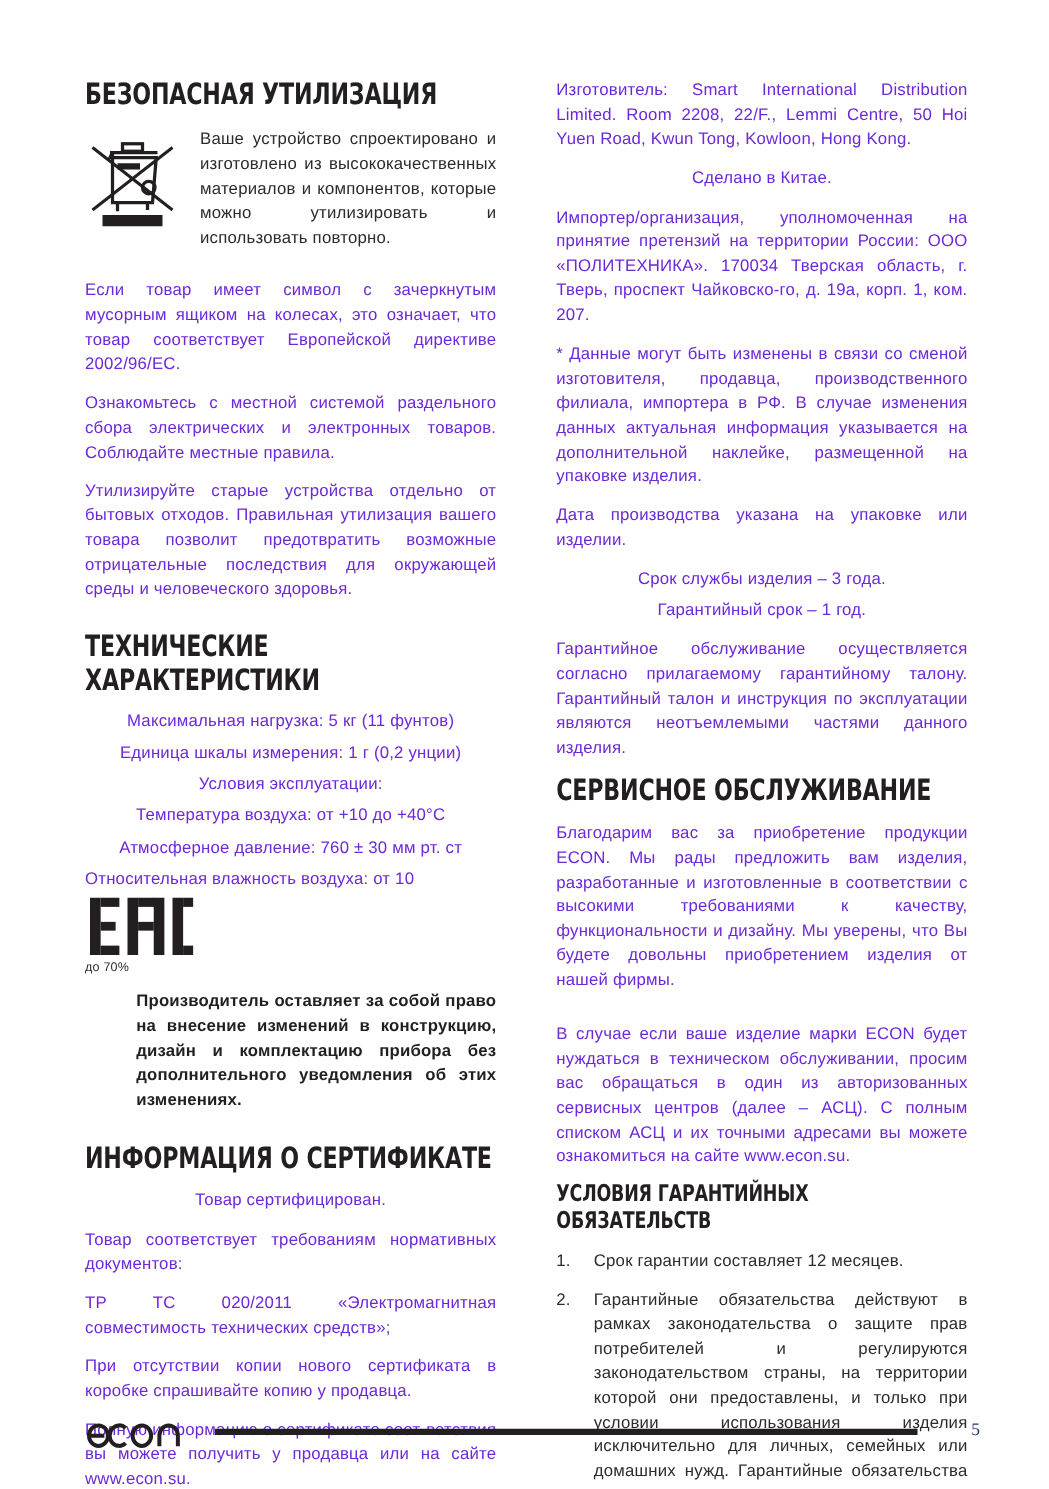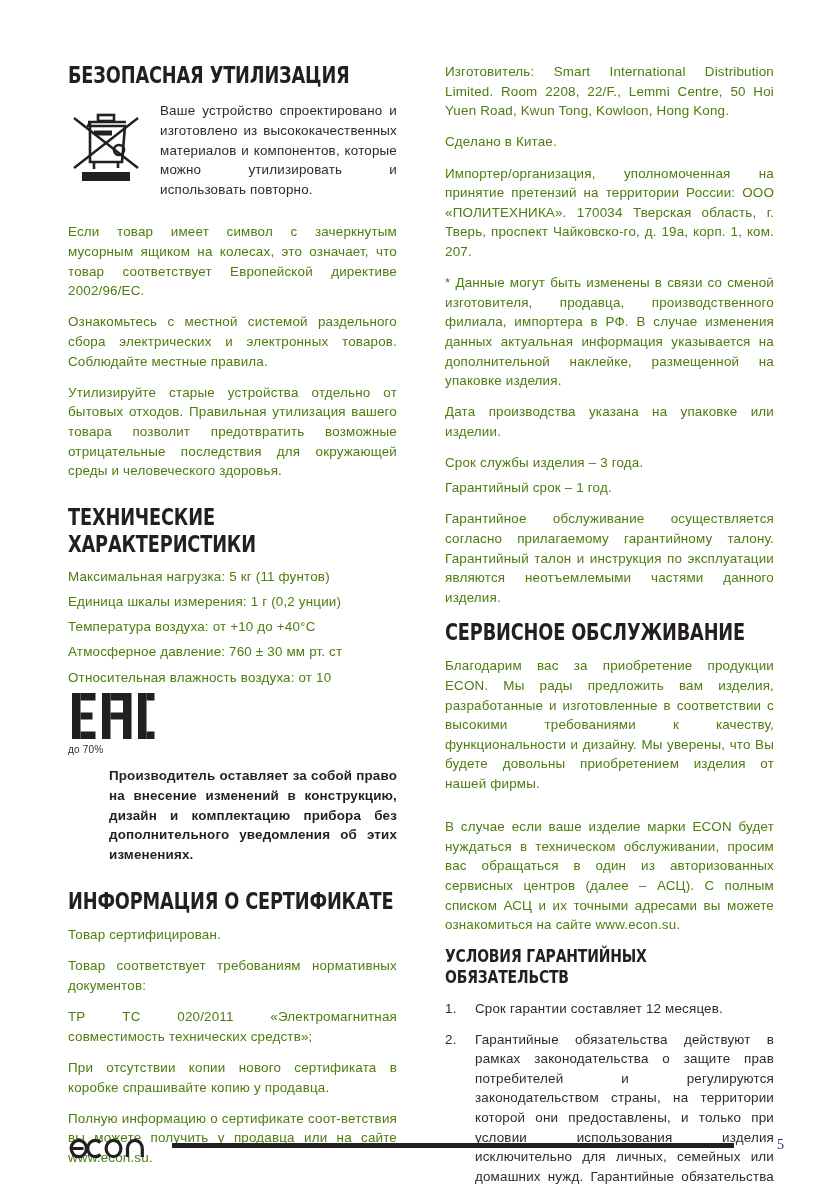--- a/index.html
+++ b/index.html
@@ -60,27 +60,27 @@
   h2.section-title.two-line {
     margin-bottom: 10px;
   }
 
   
   p.body {
     font-size: 13.4px;
     line-height: 1.465;
     text-align: justify;
     text-justify: inter-word;
-    color: #4d7c0f;
+    color: #6d28d9;
     margin-bottom: 11.5px;
     font-weight: 400;
     letter-spacing: 0.18px;
   }
 
-  p.body.left { text-align: left; }
+  p.body.left { text-align: center; }
 
   p.body.tight { margin-bottom: 5.5px; }
 
   p.body.bold {
     font-weight: 700;
     color: #231f20;
     margin-left: 41px;
     letter-spacing: 0.15px;
   }
 
@@ -231,20 +231,21 @@
 
       <div class="spacer-gap"></div>
 
       <h2 class="section-title two-line">
         <span>ТЕХНИЧЕСКИЕ</span><br>
         <span>ХАРАКТЕРИСТИКИ</span>
       </h2>
 
       <p class="body left tight">Максимальная нагрузка: 5 кг (11 фунтов)</p>
       <p class="body left tight">Единица шкалы измерения: 1 г (0,2 унции)</p>
+      <p class="body left tight">Условия эксплуатации:</p>
       <p class="body left tight">Температура воздуха:  от +10 до +40°C</p>
       <p class="body left tight">Атмосферное давление: 760 ± 30 мм рт. ст</p>
       <p class="body tight">Относительная влажность воздуха: от 10</p>
 
       <div class="eac-mark">
         <svg width="86" height="46" viewBox="0 0 86 46" xmlns="http://www.w3.org/2000/svg">
           <g fill="#231f20">
 
             <rect x="2" y="0" width="8.5" height="46"></rect>
             <rect x="10.5" y="0" width="15" height="7.5"></rect>

